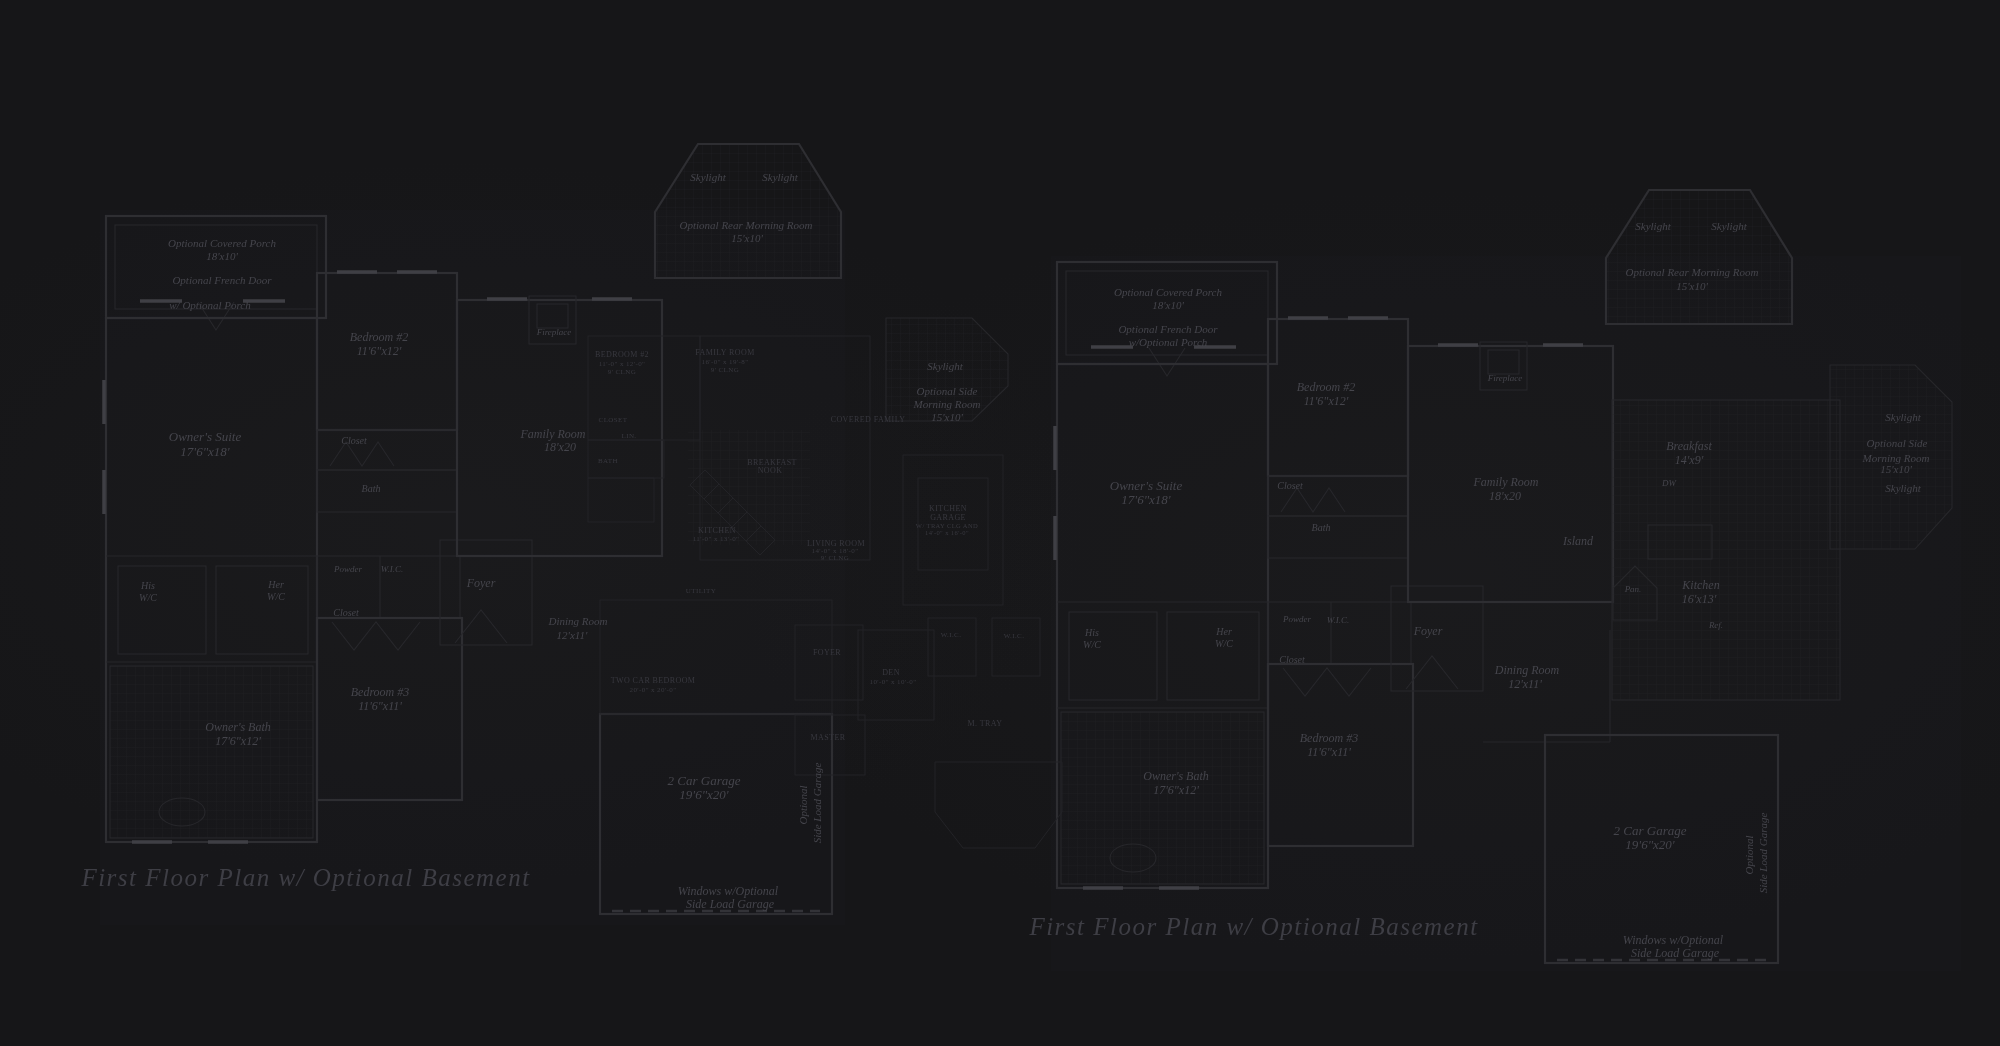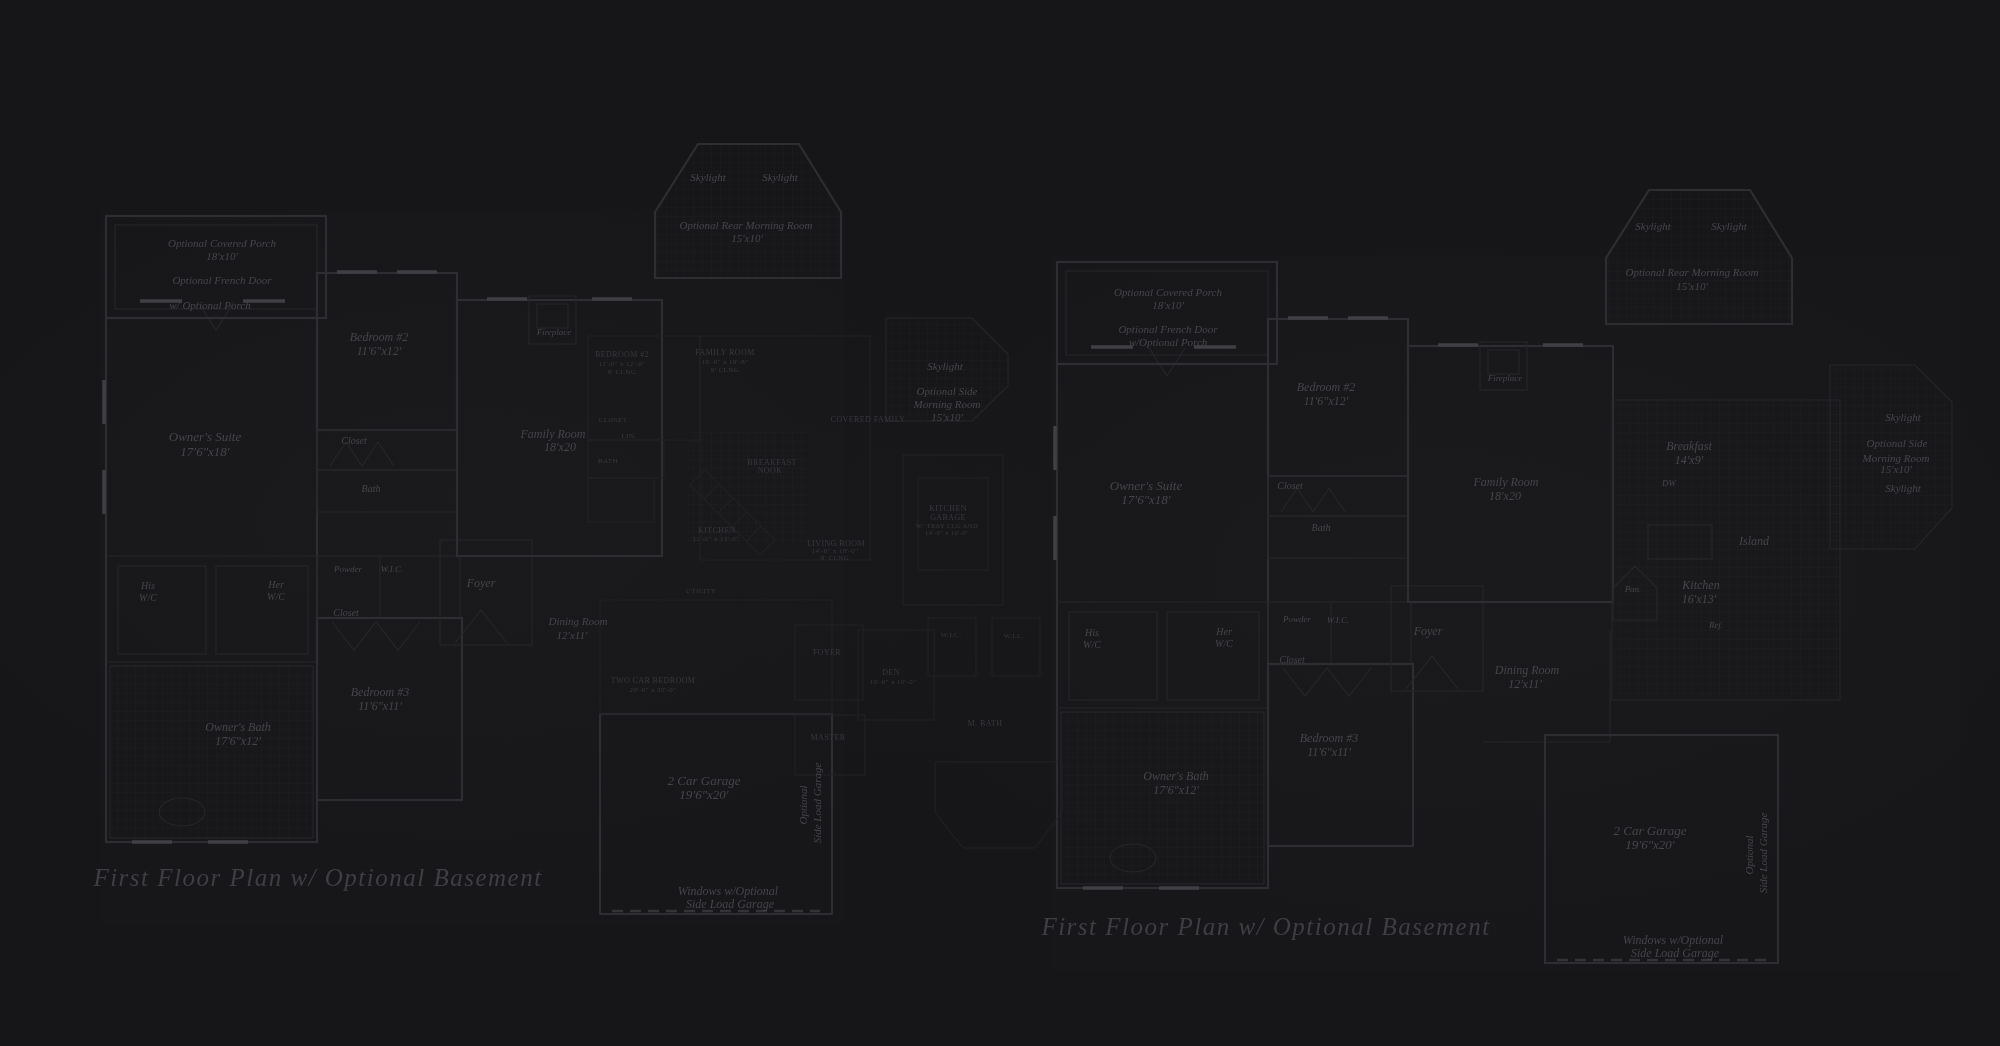--- a/index.html
+++ b/index.html
@@ -16,21 +16,21 @@
   .w1{stroke:#27272b;stroke-width:1.1;fill:none}
   .w2{stroke:#2e2e32;stroke-width:2.2;fill:none}
   .w3{stroke:#3f3f45;stroke-width:3.5}
   .wd{stroke:#333338;stroke-width:2.5;stroke-dasharray:11 7;fill:none}
   .tilef{fill:url(#tile)}
   .shade{fill:#1d1d20;opacity:.28}
   .label{position:absolute;transform:translate(-50%,-50%);white-space:nowrap;line-height:1;}
   .lbl{font-style:italic;color:var(--lbl,#45454c);}
   .ovl{color:var(--ovl,#38383f);letter-spacing:.4px;}
   .title{position:absolute;transform:translate(-50%,-50%);font-style:italic;
-         color:var(--ttl,#3e3e45);font-size:25px;letter-spacing:1.5px;white-space:nowrap;margin-left:12px;}
+         color:var(--ttl,#3e3e45);font-size:25px;letter-spacing:1.5px;white-space:nowrap;}
 </style>
 </head>
 <body>
 
 <div id="stage">
 
   <svg width="2000" height="1046" viewBox="0 0 2000 1046">
     <defs>
       <pattern id="tile" width="9" height="9" patternUnits="userSpaceOnUse">
         <path d="M 9 0 L 0 0 0 9" fill="none" stroke="#202024" stroke-width="0.6"></path>
@@ -196,21 +196,21 @@
       <div class="label lbl" style="left: 1329px; top: 738px; font-size: 12px;">Bedroom #3</div>
       <div class="label lbl" style="left: 1329px; top: 752px; font-size: 12px;">11'6"x11'</div>
       <div class="label lbl" style="left: 1176px; top: 776px; font-size: 12px;">Owner's Bath</div>
       <div class="label lbl" style="left: 1176px; top: 790px; font-size: 12px;">17'6"x12'</div>
       <div class="label lbl" style="left: 1506px; top: 482px; font-size: 12px;">Family Room</div>
       <div class="label lbl" style="left: 1505px; top: 496px; font-size: 12px;">18'x20</div>
       <div class="label lbl" style="left: 1505px; top: 378px; font-size: 9px;">Fireplace</div>
       <div class="label lbl" style="left: 1689px; top: 446px; font-size: 12px;">Breakfast</div>
       <div class="label lbl" style="left: 1689px; top: 460px; font-size: 12px;">14'x9'</div>
       <div class="label lbl" style="left: 1669px; top: 483px; font-size: 9px;">DW</div>
-      <div class="label lbl" style="left: 1754px; top: 541px; font-size: 12px;">Island</div>
+      <div class="label lbl" style="left: 1578px; top: 541px; font-size: 12px;">Island</div>
       <div class="label lbl" style="left: 1701px; top: 585px; font-size: 12px;">Kitchen</div>
       <div class="label lbl" style="left: 1699px; top: 599px; font-size: 12px;">16'x13'</div>
       <div class="label lbl" style="left: 1633px; top: 589px; font-size: 9px;">Pan.</div>
       <div class="label lbl" style="left: 1716px; top: 625px; font-size: 9px;">Ref.</div>
       <div class="label lbl" style="left: 1653px; top: 226px; font-size: 11px;">Skylight</div>
       <div class="label lbl" style="left: 1729px; top: 226px; font-size: 11px;">Skylight</div>
       <div class="label lbl" style="left: 1692px; top: 272px; font-size: 11px;">Optional Rear Morning Room</div>
       <div class="label lbl" style="left: 1692px; top: 286px; font-size: 11px;">15'x10'</div>
       <div class="label lbl" style="left: 1903px; top: 417px; font-size: 11px;">Skylight</div>
       <div class="label lbl" style="left: 1897px; top: 443px; font-size: 11px;">Optional Side</div>
@@ -245,19 +245,19 @@
       <div class="label ovl" style="left: 868px; top: 420px; font-size: 8px;">COVERED FAMILY</div>
       <div class="label ovl" style="left: 827px; top: 653px; font-size: 8px;">FOYER</div>
       <div class="label ovl" style="left: 891px; top: 673px; font-size: 8px;">DEN</div>
       <div class="label ovl" style="left: 893px; top: 682px; font-size: 7px;">10'-0" x 10'-0"</div>
       <div class="label ovl" style="left: 951px; top: 635px; font-size: 7px;">W.I.C.</div>
       <div class="label ovl" style="left: 1014px; top: 636px; font-size: 7px;">W.I.C.</div>
       <div class="label ovl" style="left: 948px; top: 509px; font-size: 8px;">KITCHEN</div>
       <div class="label ovl" style="left: 948px; top: 518px; font-size: 8px;">GARAGE</div>
       <div class="label ovl" style="left: 947px; top: 526px; font-size: 6.5px;">W/ TRAY CLG AND</div>
       <div class="label ovl" style="left: 947px; top: 533px; font-size: 6.5px;">14'-0" x 16'-0"</div>
-      <div class="label ovl" style="left: 985px; top: 724px; font-size: 8px;">M. BATH</div>
+      <div class="label ovl" style="left: 985px; top: 724px; font-size: 8px;">M. TRAY</div>
       <div class="label ovl" style="left: 828px; top: 738px; font-size: 8px;">MASTER</div>
     </div>
 
   <div class="title" style="left:306px;top:878px">First Floor Plan  w/ Optional Basement</div>
   <div class="title" style="left:1254px;top:927px">First Floor Plan  w/ Optional Basement</div>
 </div>
 
 </body></html>

